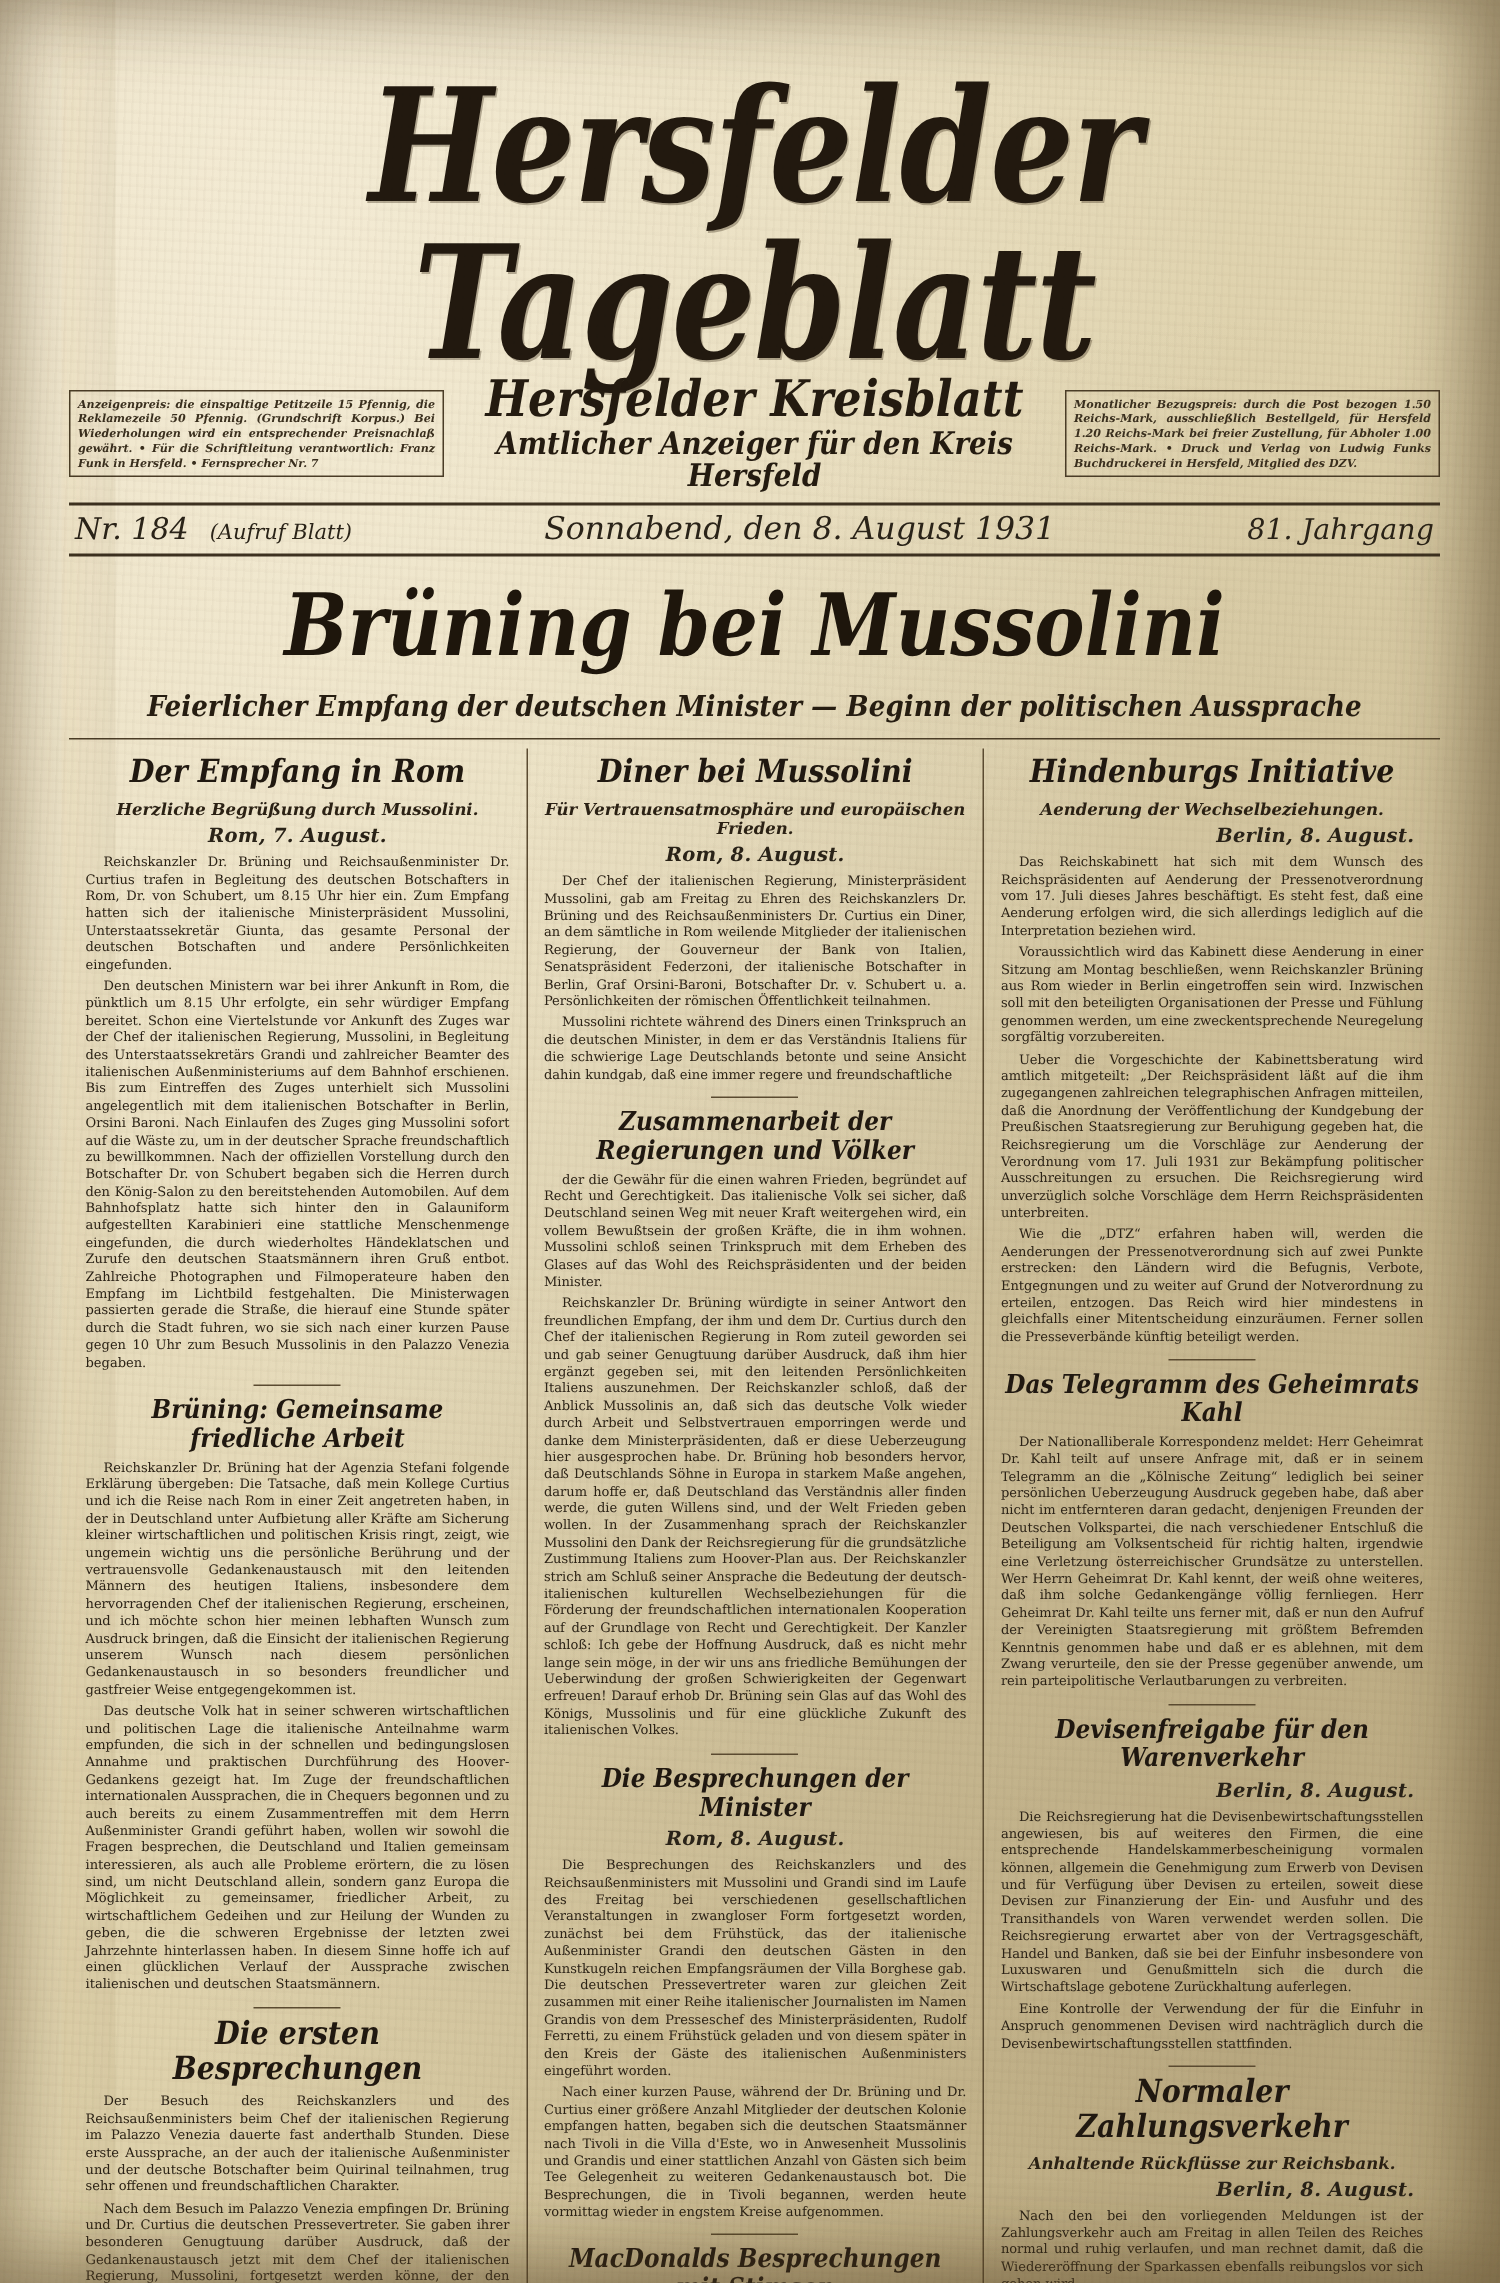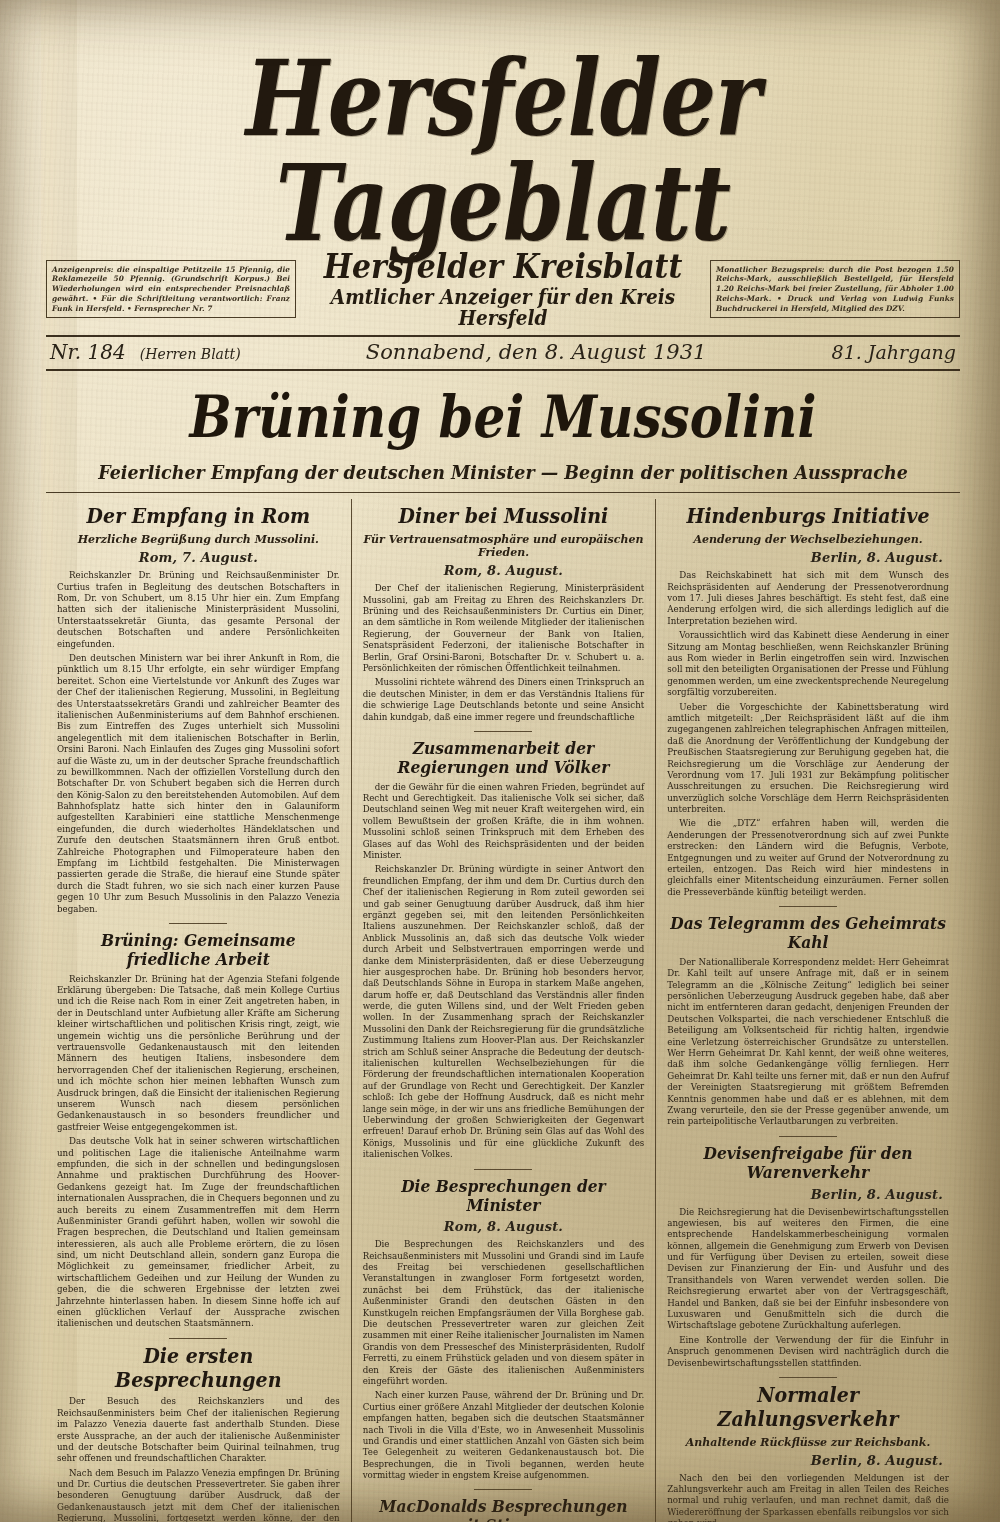--- a/index.html
+++ b/index.html
@@ -236,21 +236,21 @@
         <div class="center-sub">
           <div class="kreisblatt">Hersfelder Kreisblatt</div>
           <div class="anzeiger">Amtlicher Anzeiger für den Kreis Hersfeld</div>
         </div>
         <div class="imprint">Monatlicher Bezugspreis: durch die Post bezogen 1.50 Reichs-Mark, ausschließlich Bestellgeld, für Hersfeld 1.20 Reichs-Mark bei freier Zustellung, für Abholer 1.00 Reichs-Mark. • Druck und Verlag von Ludwig Funks Buchdruckerei in Hersfeld, Mitglied des DZV.</div>
       </div>
 
       <div class="dateline">
         <div class="dl-left">
           <span class="no">Nr. 184</span>
-          <span class="blatt">(Herren Blatt)</span>
+          <span class="blatt">(Aufruf Blatt)</span>
         </div>
         <div class="date">Sonnabend, den 8. August 1931</div>
         <div class="jahr">81. Jahrgang</div>
       </div>
     </div>
 
     <div class="headline">Brüning bei Mussolini</div>
     <div class="subheadline">Feierlicher Empfang der deutschen Minister — Beginn der politischen Aussprache</div>
     <hr class="rule-thin">
 

